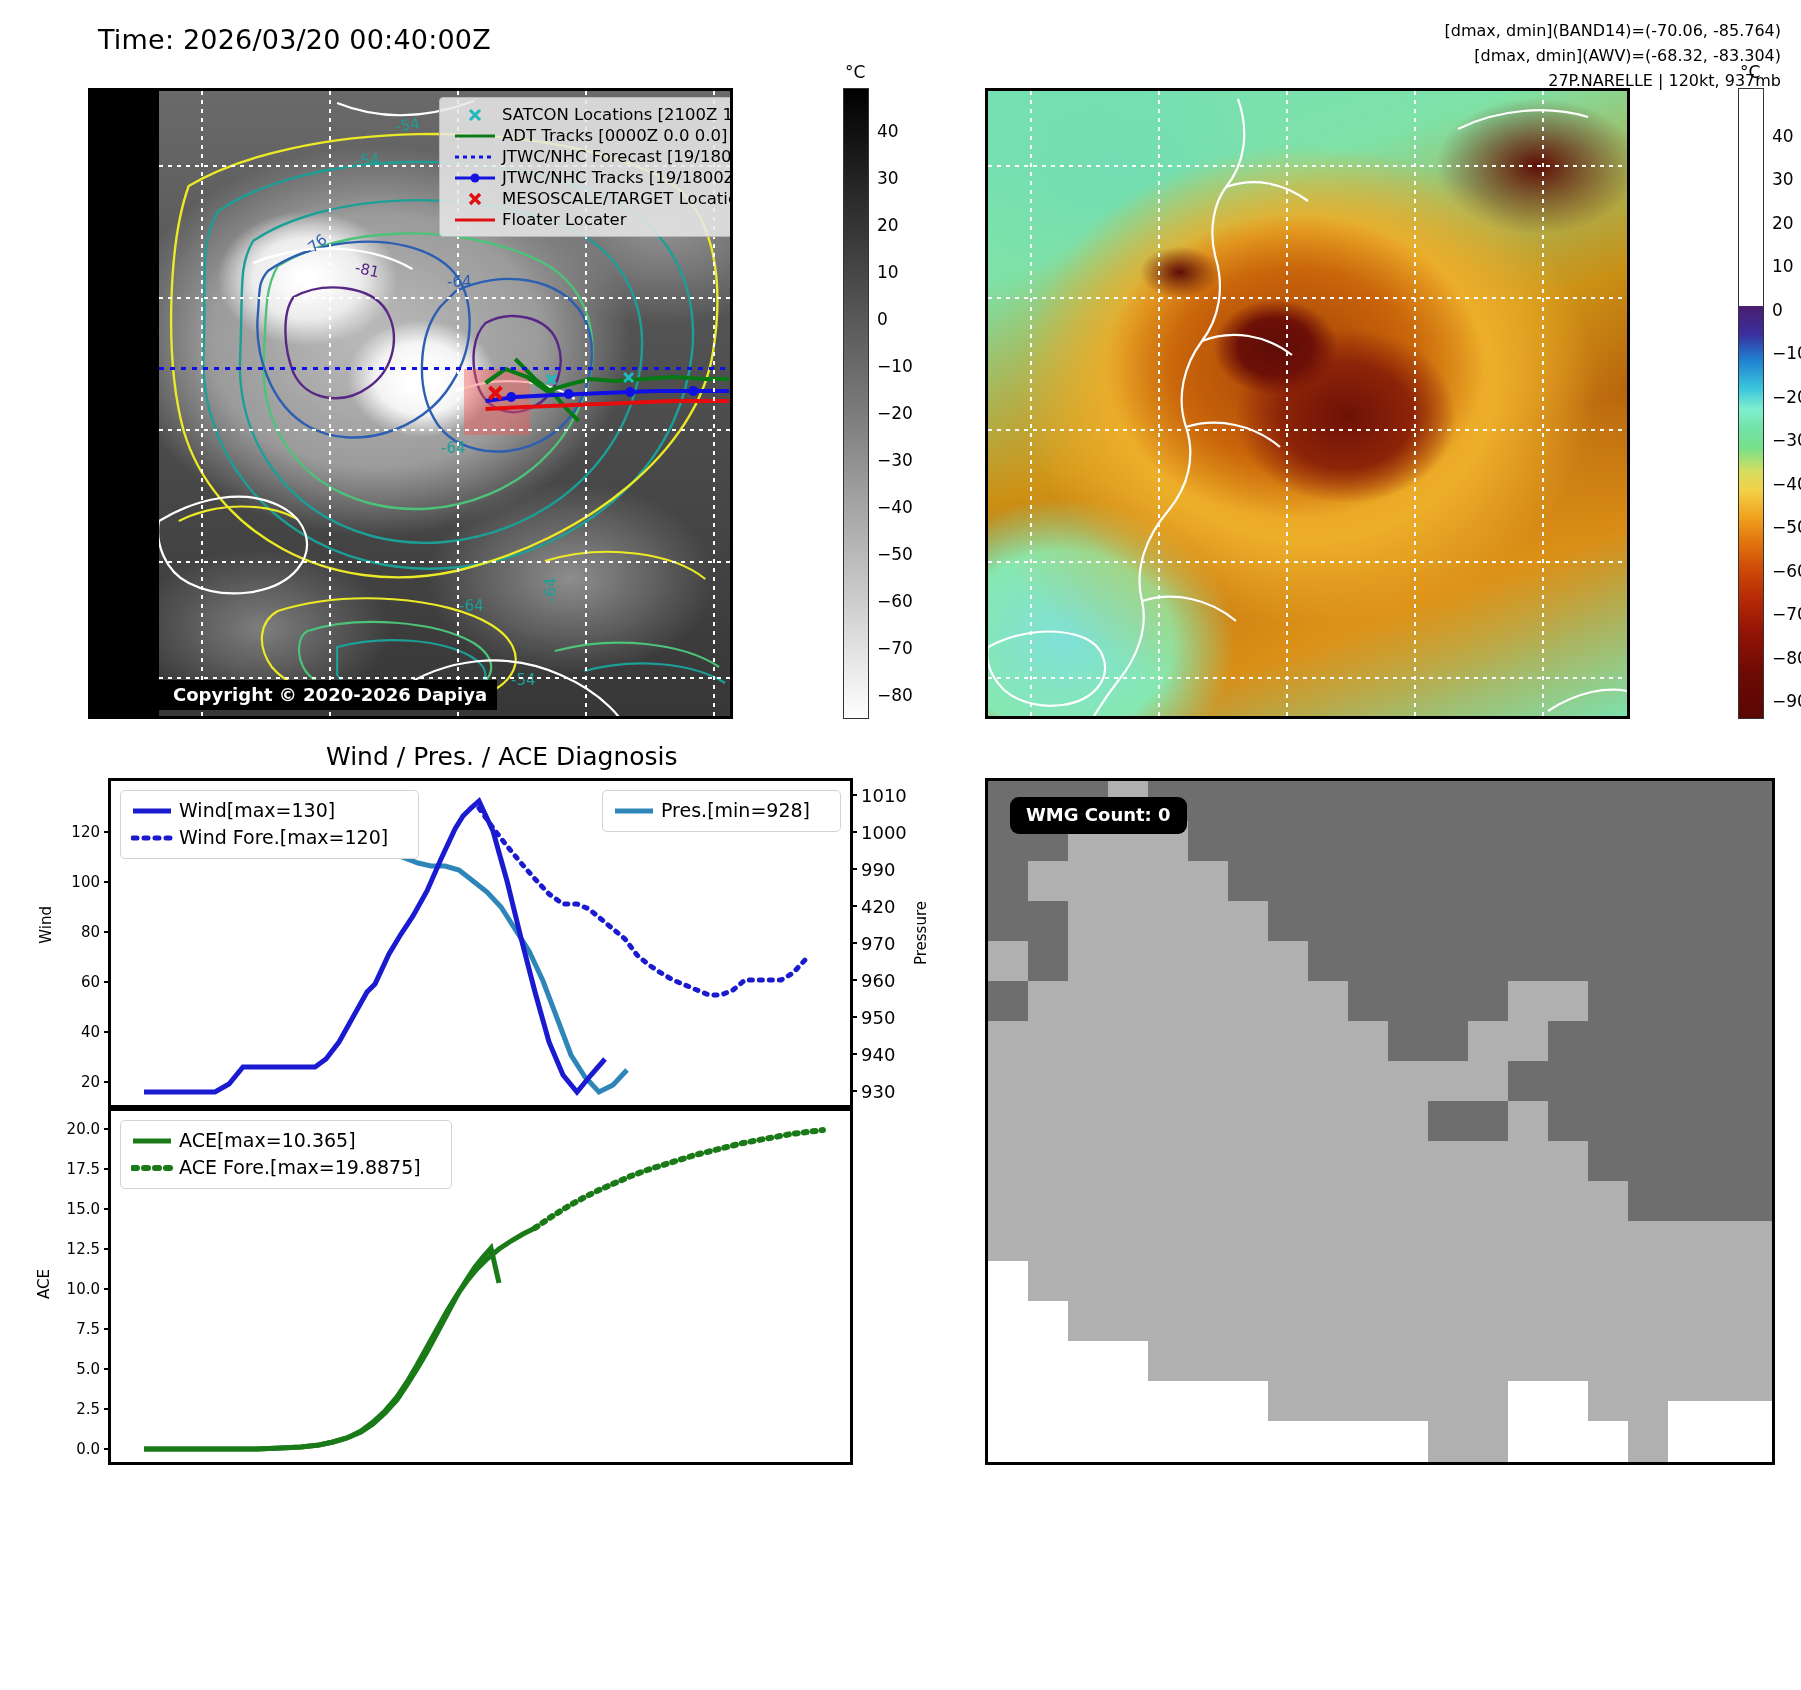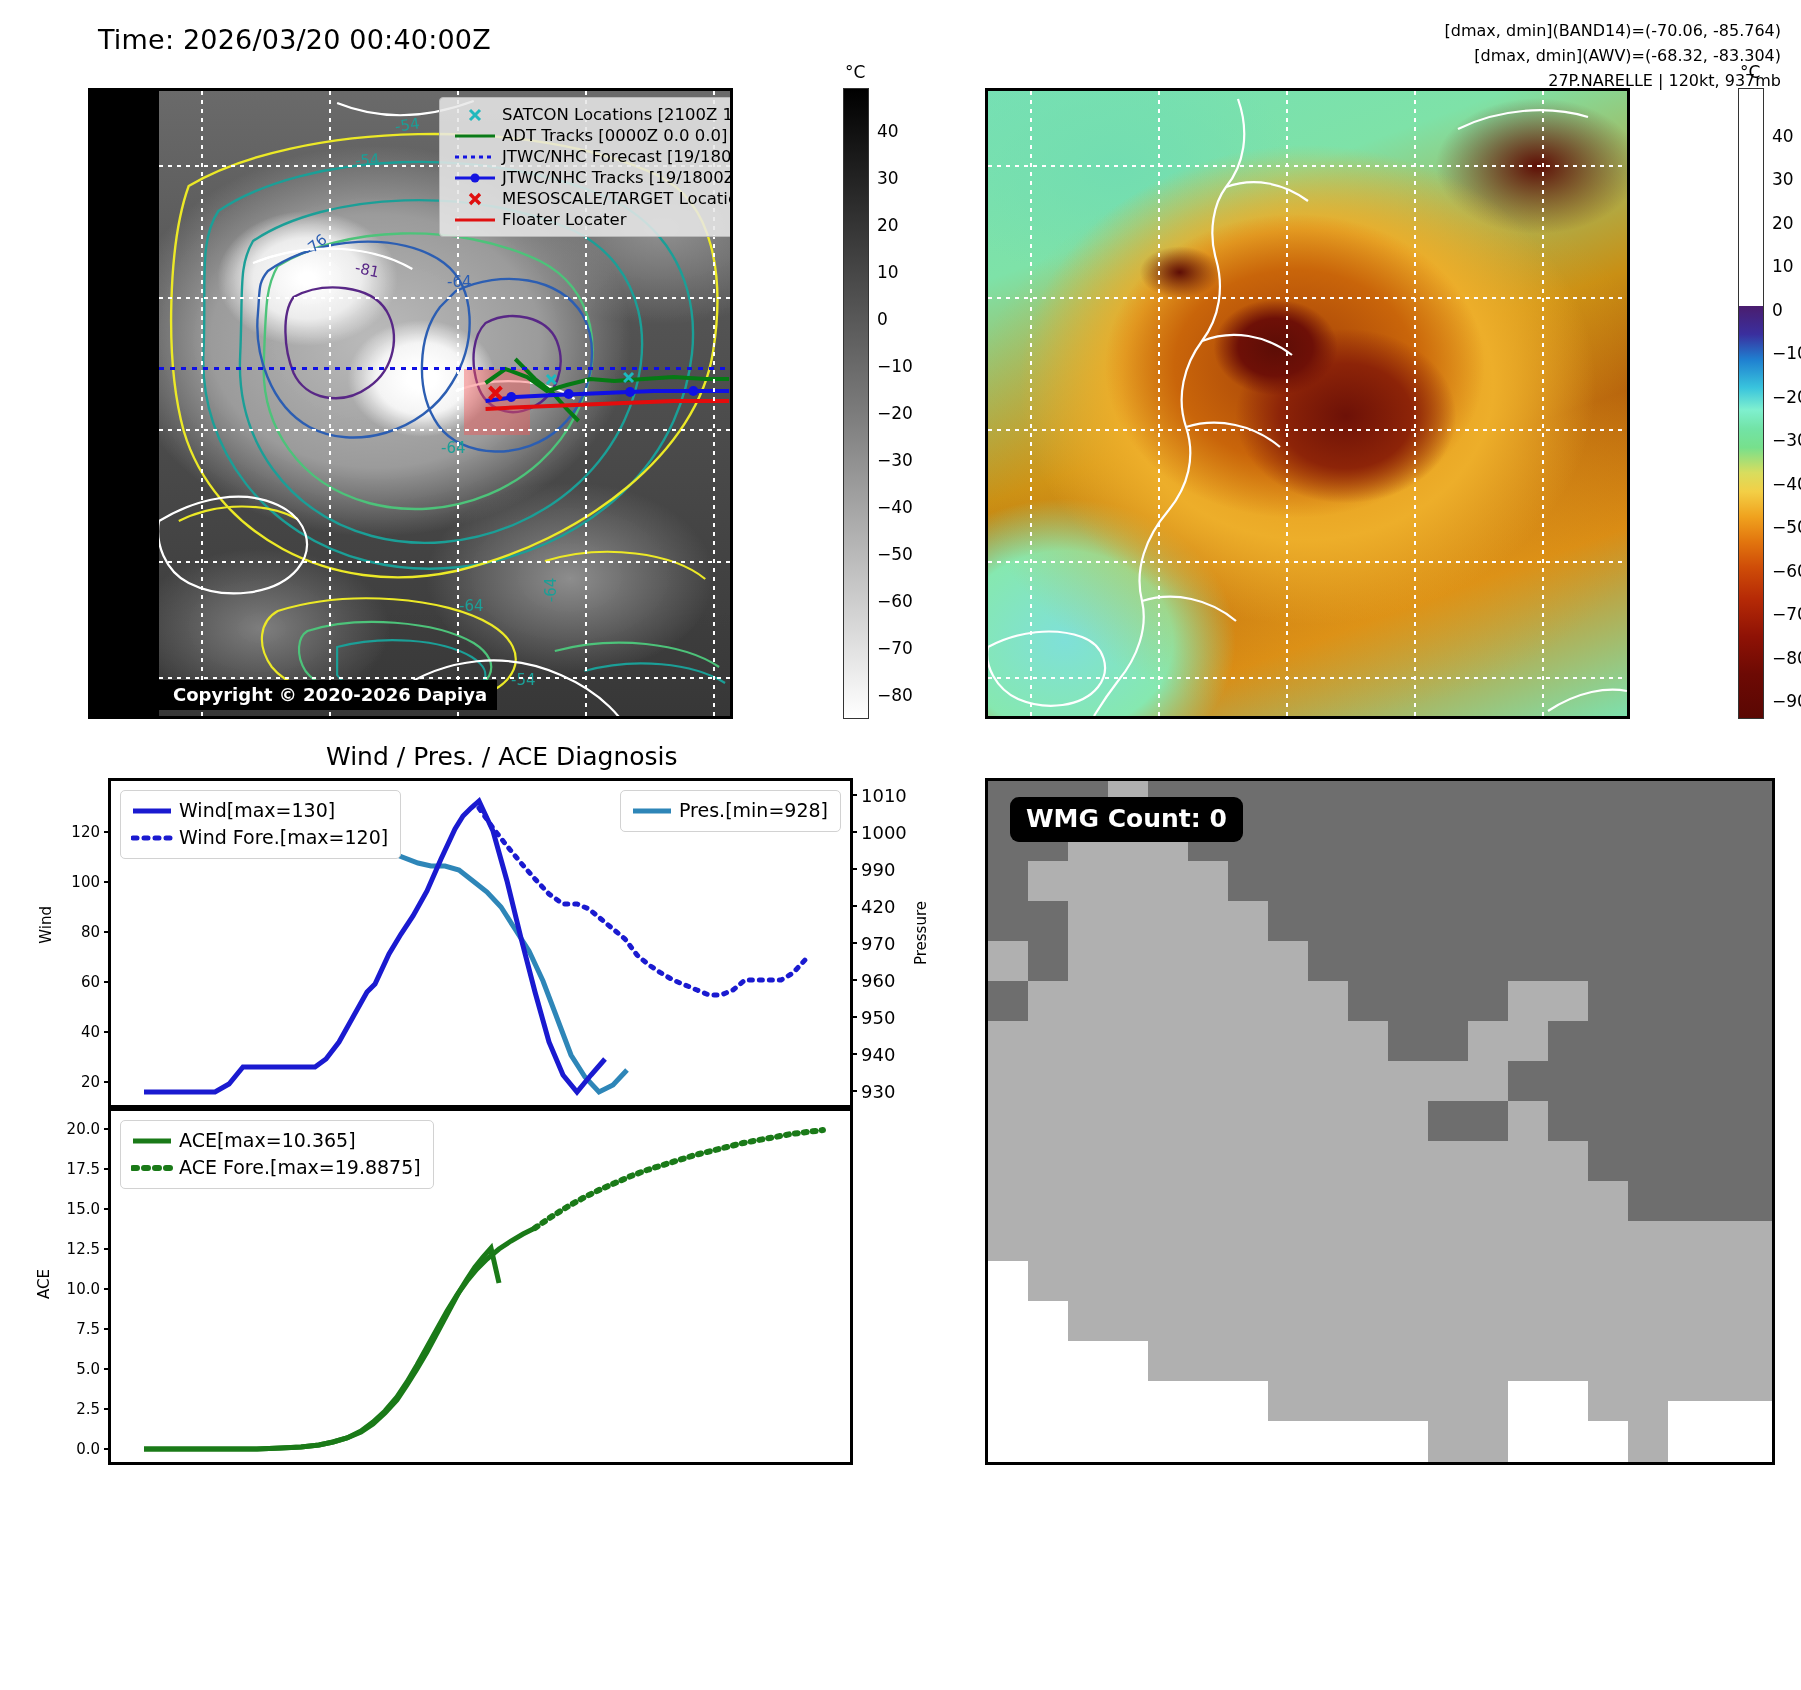--- a/index.html
+++ b/index.html
@@ -65,28 +65,28 @@
 
   
   #wind-title{left:326px;top:742px;font-size:25px;}
   #panel3a{left:108px;top:778px;width:745px;height:330px;border:3px solid #000;box-sizing:border-box;background:#fff;}
   #panel3b{left:108px;top:1108px;width:745px;height:357px;border:3px solid #000;box-sizing:border-box;background:#fff;}
   .axis-lab-y{position:absolute;font-size:15px;writing-mode:vertical-rl;transform:rotate(180deg);}
   .ytick{position:absolute;right:calc(100% + 11px);font-size:15px;transform:translateY(-50%);white-space:nowrap;}
   .ytick-r{position:absolute;left:calc(100% + 11px);font-size:18px;transform:translateY(-50%);white-space:nowrap;}
   .tickmark{position:absolute;width:7px;height:2px;background:#000;}
   .chart-legend{position:absolute;background:#fff;border:1.5px solid #d2d2d2;border-radius:5px;
-     padding:6px 12px 7px 10px;font-size:19px;line-height:27px;white-space:nowrap;}
+     padding:6px 30px 7px 10px;font-size:19px;line-height:27px;white-space:nowrap;}
   .chart-legend .row{display:flex;align-items:center;}
   .cl-key{width:48px;flex:0 0 48px;display:flex;align-items:center;}
 
   
   #panel4{left:985px;top:778px;width:790px;height:687px;border:3px solid #000;box-sizing:border-box;background:#b0b0b0;overflow:hidden;}
   #wmg-badge{position:absolute;left:22px;top:16px;background:#000;color:#fff;font-weight:bold;
-     font-size:25px;padding:7px 16px 9px 16px;border-radius:9px;}
+     font-size:18px;padding:7px 16px 9px 16px;border-radius:9px;}
 </style>
 </head>
 <body>
 
 <div class="abs nosel" id="title-block">
   <div>Time: 2026/03/20 00:40:00Z</div>
 </div>
 
 <div class="abs nosel" id="stats-block">
   <div>[dmax, dmin](BAND14)=(-70.06, -85.764)</div>

